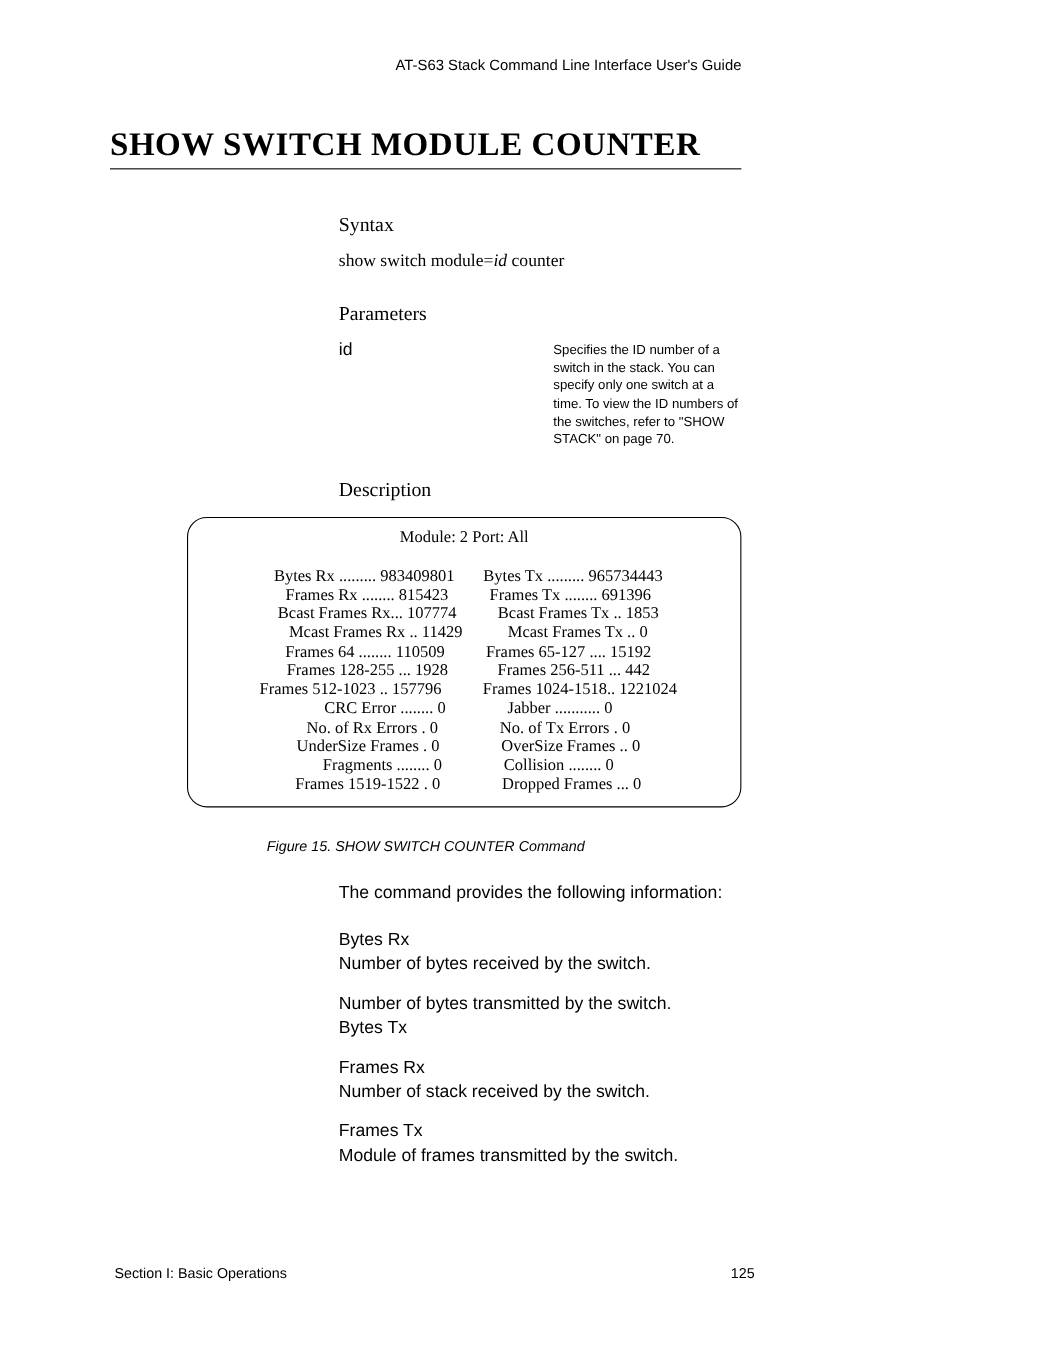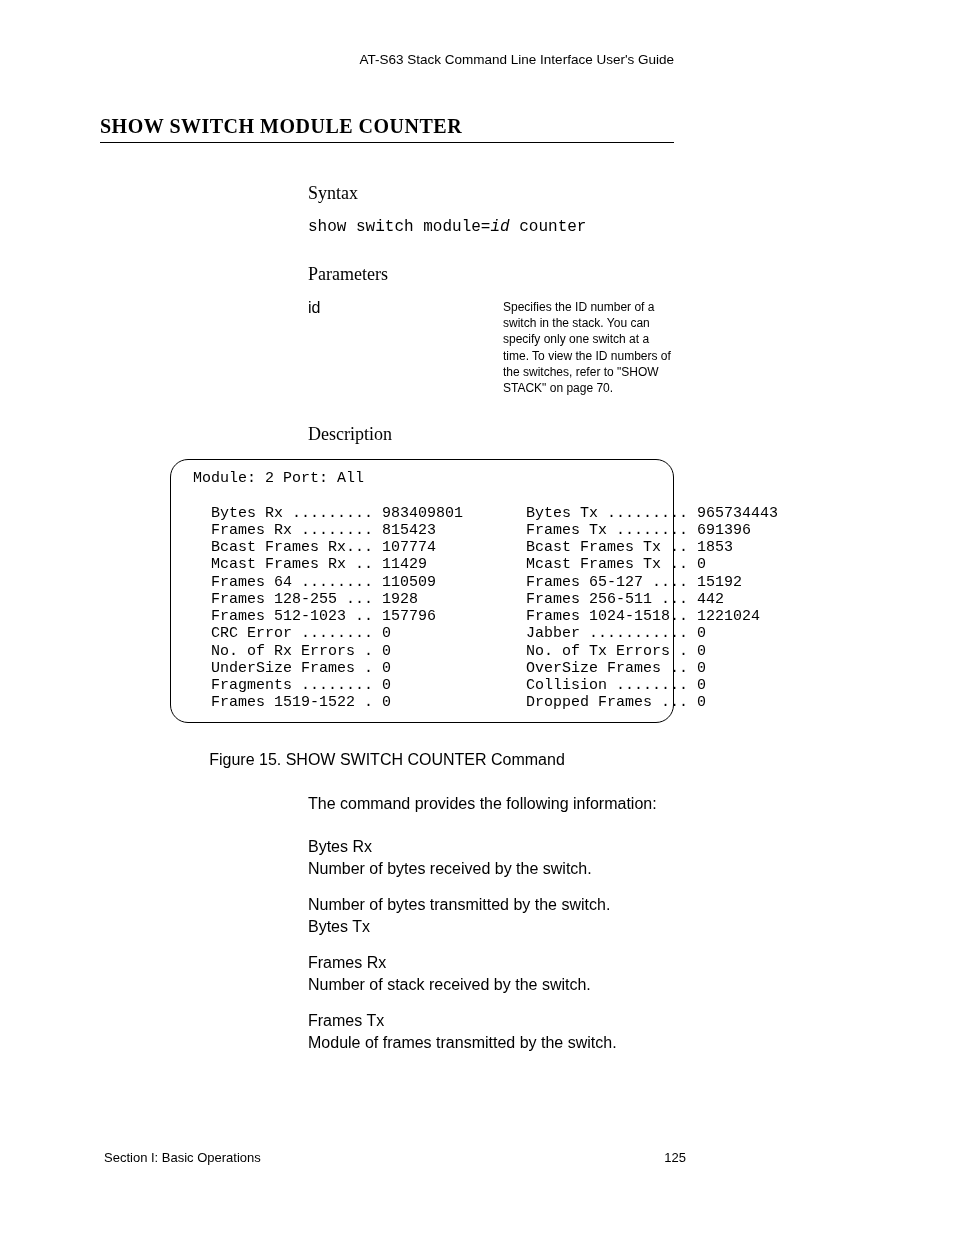--- a/index.html
+++ b/index.html
@@ -19,40 +19,40 @@
   }
   .header-right {
     text-align: right;
     font-size: 13.5px;
     margin-bottom: 48px;
     color: #000;
   }
   .title {
     font-family: "Times New Roman", Times, serif;
     font-weight: bold;
-    font-size: 20px;
+    font-size: 30px;
     margin: 0 0 4px 0;
     letter-spacing: 0.5px;
   }
   .title-rule {
     border: none;
     border-top: 1.5px solid #000;
     margin: 0 0 40px 0;
   }
   .indent {
     margin-left: 208px;
   }
   .subhead {
     font-family: "Times New Roman", Times, serif;
     font-weight: normal;
     font-size: 18px;
     margin: 0 0 14px 0;
   }
   .syntax-line {
-    font-family: Liberation Mono, monospace;
+    font-family: Liberation Serif, serif;
     font-size: 16px;
     margin: 0 0 28px 0;
   }
   .syntax-italic {
     font-style: italic;
   }
   .param-row {
     display: flex;
     margin-bottom: 28px;
   }
@@ -69,29 +69,31 @@
   .desc-paragraph {
     font-size: 16px;
     line-height: 1.35;
     margin: 0 0 24px 0;
   }
   .figure-box {
     border: 1.5px solid #000;
     border-radius: 18px;
     padding: 10px 22px 10px 22px;
     margin: 0 0 28px 70px;
-    font-family: Liberation Mono, monospace;
+    font-family: Liberation Serif, serif;
     font-size: 15px;
     line-height: 1.15;
     white-space: pre;
+    text-align: center;
   }
   .figure-caption {
     text-align: center;
-    font-size: 16px;
+    font-size: 13px;
     margin: 0 0 24px 0;
+    font-style: italic;
   }
   .info-line {
     font-size: 16px;
     margin: 0 0 4px 0;
   }
   .info-pair {
     margin-bottom: 18px;
   }
   .footer {
     position: absolute;

